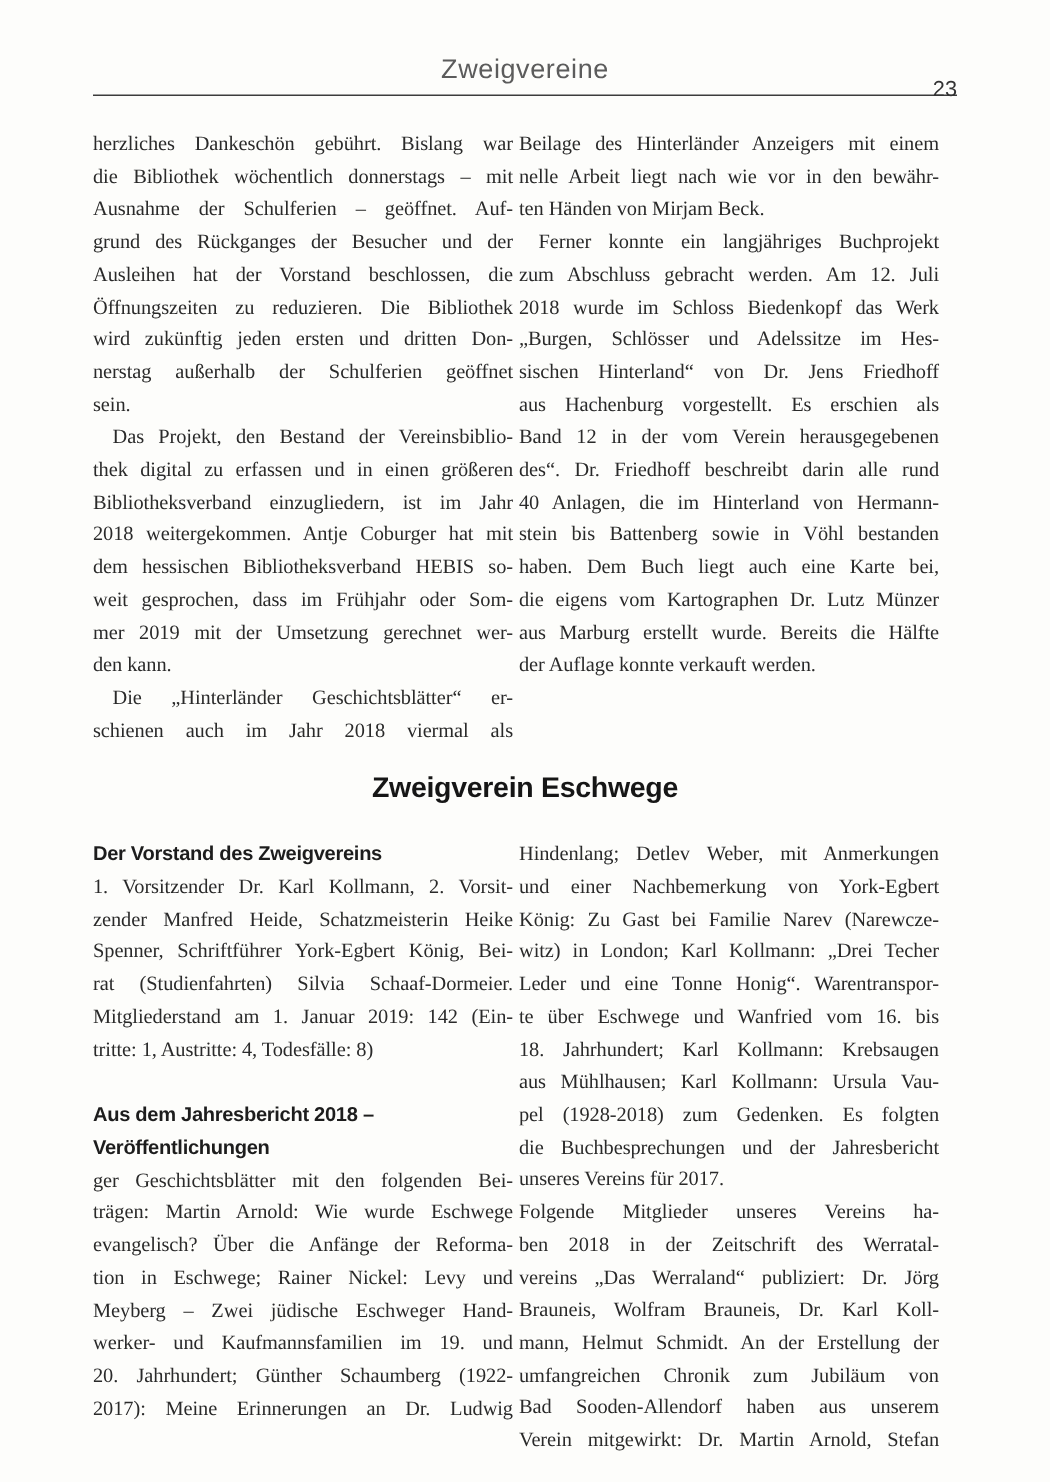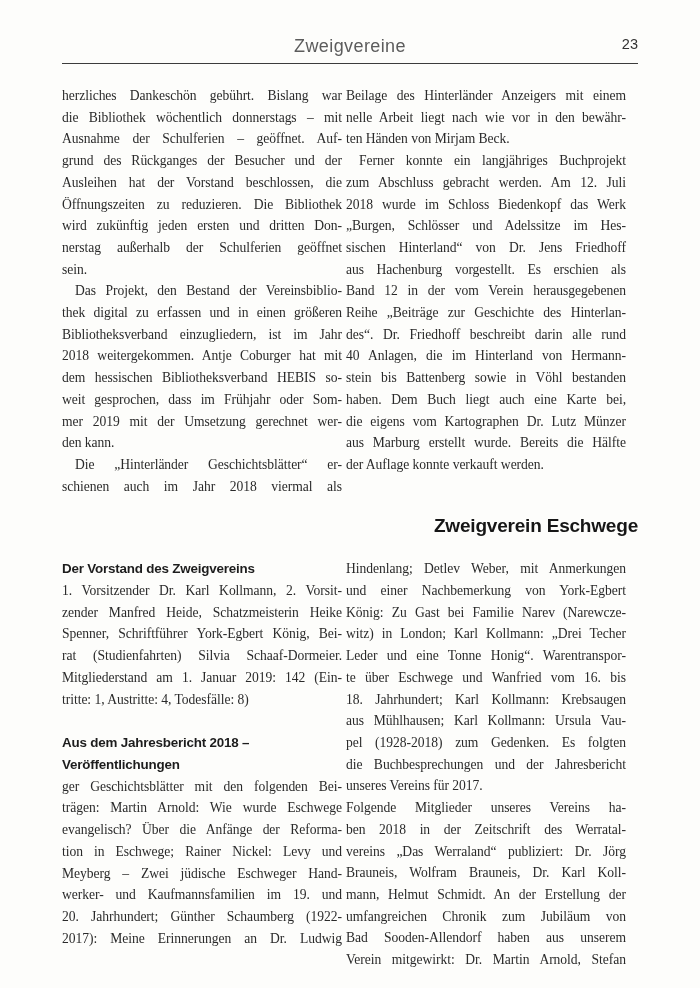--- a/index.html
+++ b/index.html
@@ -19,21 +19,21 @@
   .running-title {
     display: block;
     text-align: center;
     font-family: "Liberation Sans", "DejaVu Sans", sans-serif;
     font-size: 18px;
     letter-spacing: 0.4px;
     color: #5c5c5c;
   }
   .page-number {
     position: absolute;
-    right: 0; top: 0;
+    right: 0; top: 16px;
     font-family: "Liberation Sans", "DejaVu Sans", sans-serif;
     font-size: 14.5px;
     color: #333;
   }
   .header-rule {
     border: none;
     border-top: 1.4px solid #3c3c3c;
     margin: 9px 0 0 0;
   }
   .columns {
@@ -58,21 +58,21 @@
     font-weight: bold;
     font-size: 13.4px;
     letter-spacing: -0.2px;
     color: #1d1d1d;
     text-align: right;
     text-align-last: left;
   }
   .spacer { height: 22px; }
   .section-heading {
     margin: 18px 0 14px 0;
-    text-align: right;
+    text-align: center;
     font-family: "Liberation Sans", "DejaVu Sans", sans-serif;
     font-weight: bold;
     font-size: 19px;
     letter-spacing: -0.2px;
     color: #161616;
   }
 </style>
 </head>
 <body>
 
@@ -120,21 +120,20 @@
           <div class="line end">ten Händen von Mirjam Beck.</div>
         </div>
         <div class="para">
           <div class="line indent">Ferner konnte ein langjähriges Buchprojekt</div>
           <div class="line">zum Abschluss gebracht werden. Am 12. Juli</div>
           <div class="line">2018 wurde im Schloss Biedenkopf das Werk</div>
           <div class="line">„Burgen, Schlösser und Adelssitze im Hes-</div>
           <div class="line">sischen Hinterland“ von Dr. Jens Friedhoff</div>
           <div class="line">aus Hachenburg vorgestellt. Es erschien als</div>
           <div class="line">Band 12 in der vom Verein herausgegebenen</div>
-          <div class="line">Reihe „Beiträge zur Geschichte des Hinterlan-</div>
           <div class="line">des“. Dr. Friedhoff beschreibt darin alle rund</div>
           <div class="line">40 Anlagen, die im Hinterland von Hermann-</div>
           <div class="line">stein bis Battenberg sowie in Vöhl bestanden</div>
           <div class="line">haben. Dem Buch liegt auch eine Karte bei,</div>
           <div class="line">die eigens vom Kartographen Dr. Lutz Münzer</div>
           <div class="line">aus Marburg erstellt wurde. Bereits die Hälfte</div>
           <div class="line end">der Auflage konnte verkauft werden.</div>
         </div>
       </div>
   </div>

